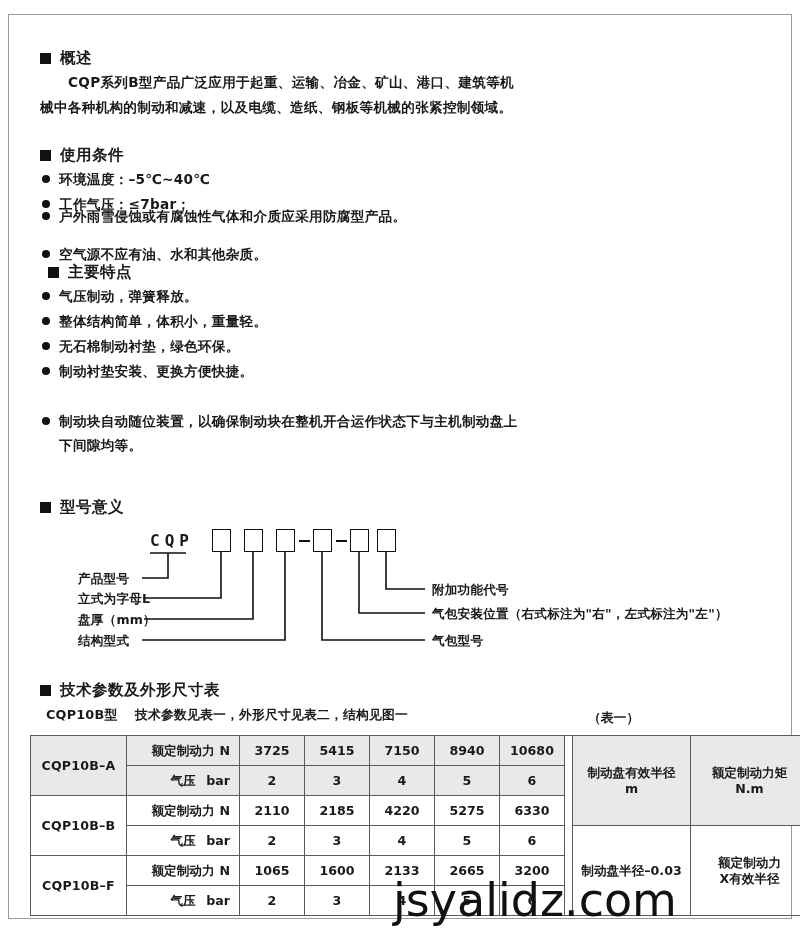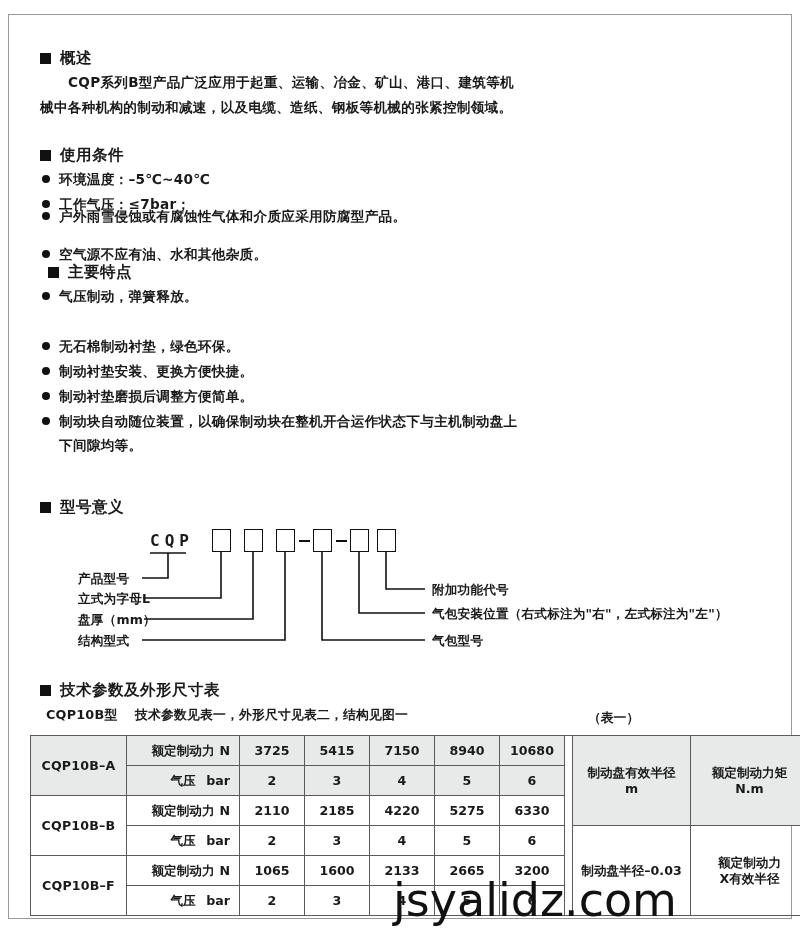--- a/index.html
+++ b/index.html
@@ -246,31 +246,31 @@
 
     <div class="sec-head" style="left:48px; top:262px;">
       <span class="sq"></span>
       <span>主要特点</span>
     </div>
 
     <div class="bullet-row" style="left:42px; top:284px;">
       <span class="dot"></span>
       <span class="btxt">气压制动，弹簧释放。</span>
     </div>
+    <div class="bullet-row" style="left:42px; top:309px;">
+      <span class="dot"></span>
+      <span class="btxt">整体结构简单，体积小，重量轻。</span>
+    </div>
     <div class="bullet-row" style="left:42px; top:334px;">
       <span class="dot"></span>
       <span class="btxt">无石棉制动衬垫，绿色环保。</span>
     </div>
     <div class="bullet-row" style="left:42px; top:359px;">
       <span class="dot"></span>
       <span class="btxt">制动衬垫安装、更换方便快捷。</span>
-    </div>
-    <div class="bullet-row" style="left:42px; top:384px;">
-      <span class="dot"></span>
-      <span class="btxt">制动衬垫磨损后调整方便简单。</span>
     </div>
     <div class="bullet-row wrap" style="left:42px; top:409px; width:480px;">
       <span class="dot"></span>
       <span class="btxt">制动块自动随位装置，以确保制动块在整机开合运作状态下与主机制动盘上下间隙均等。</span>
     </div>
 
     <div class="sec-head" style="left:40px; top:497px;">
       <span class="sq"></span>
       <span>型号意义</span>
     </div>

